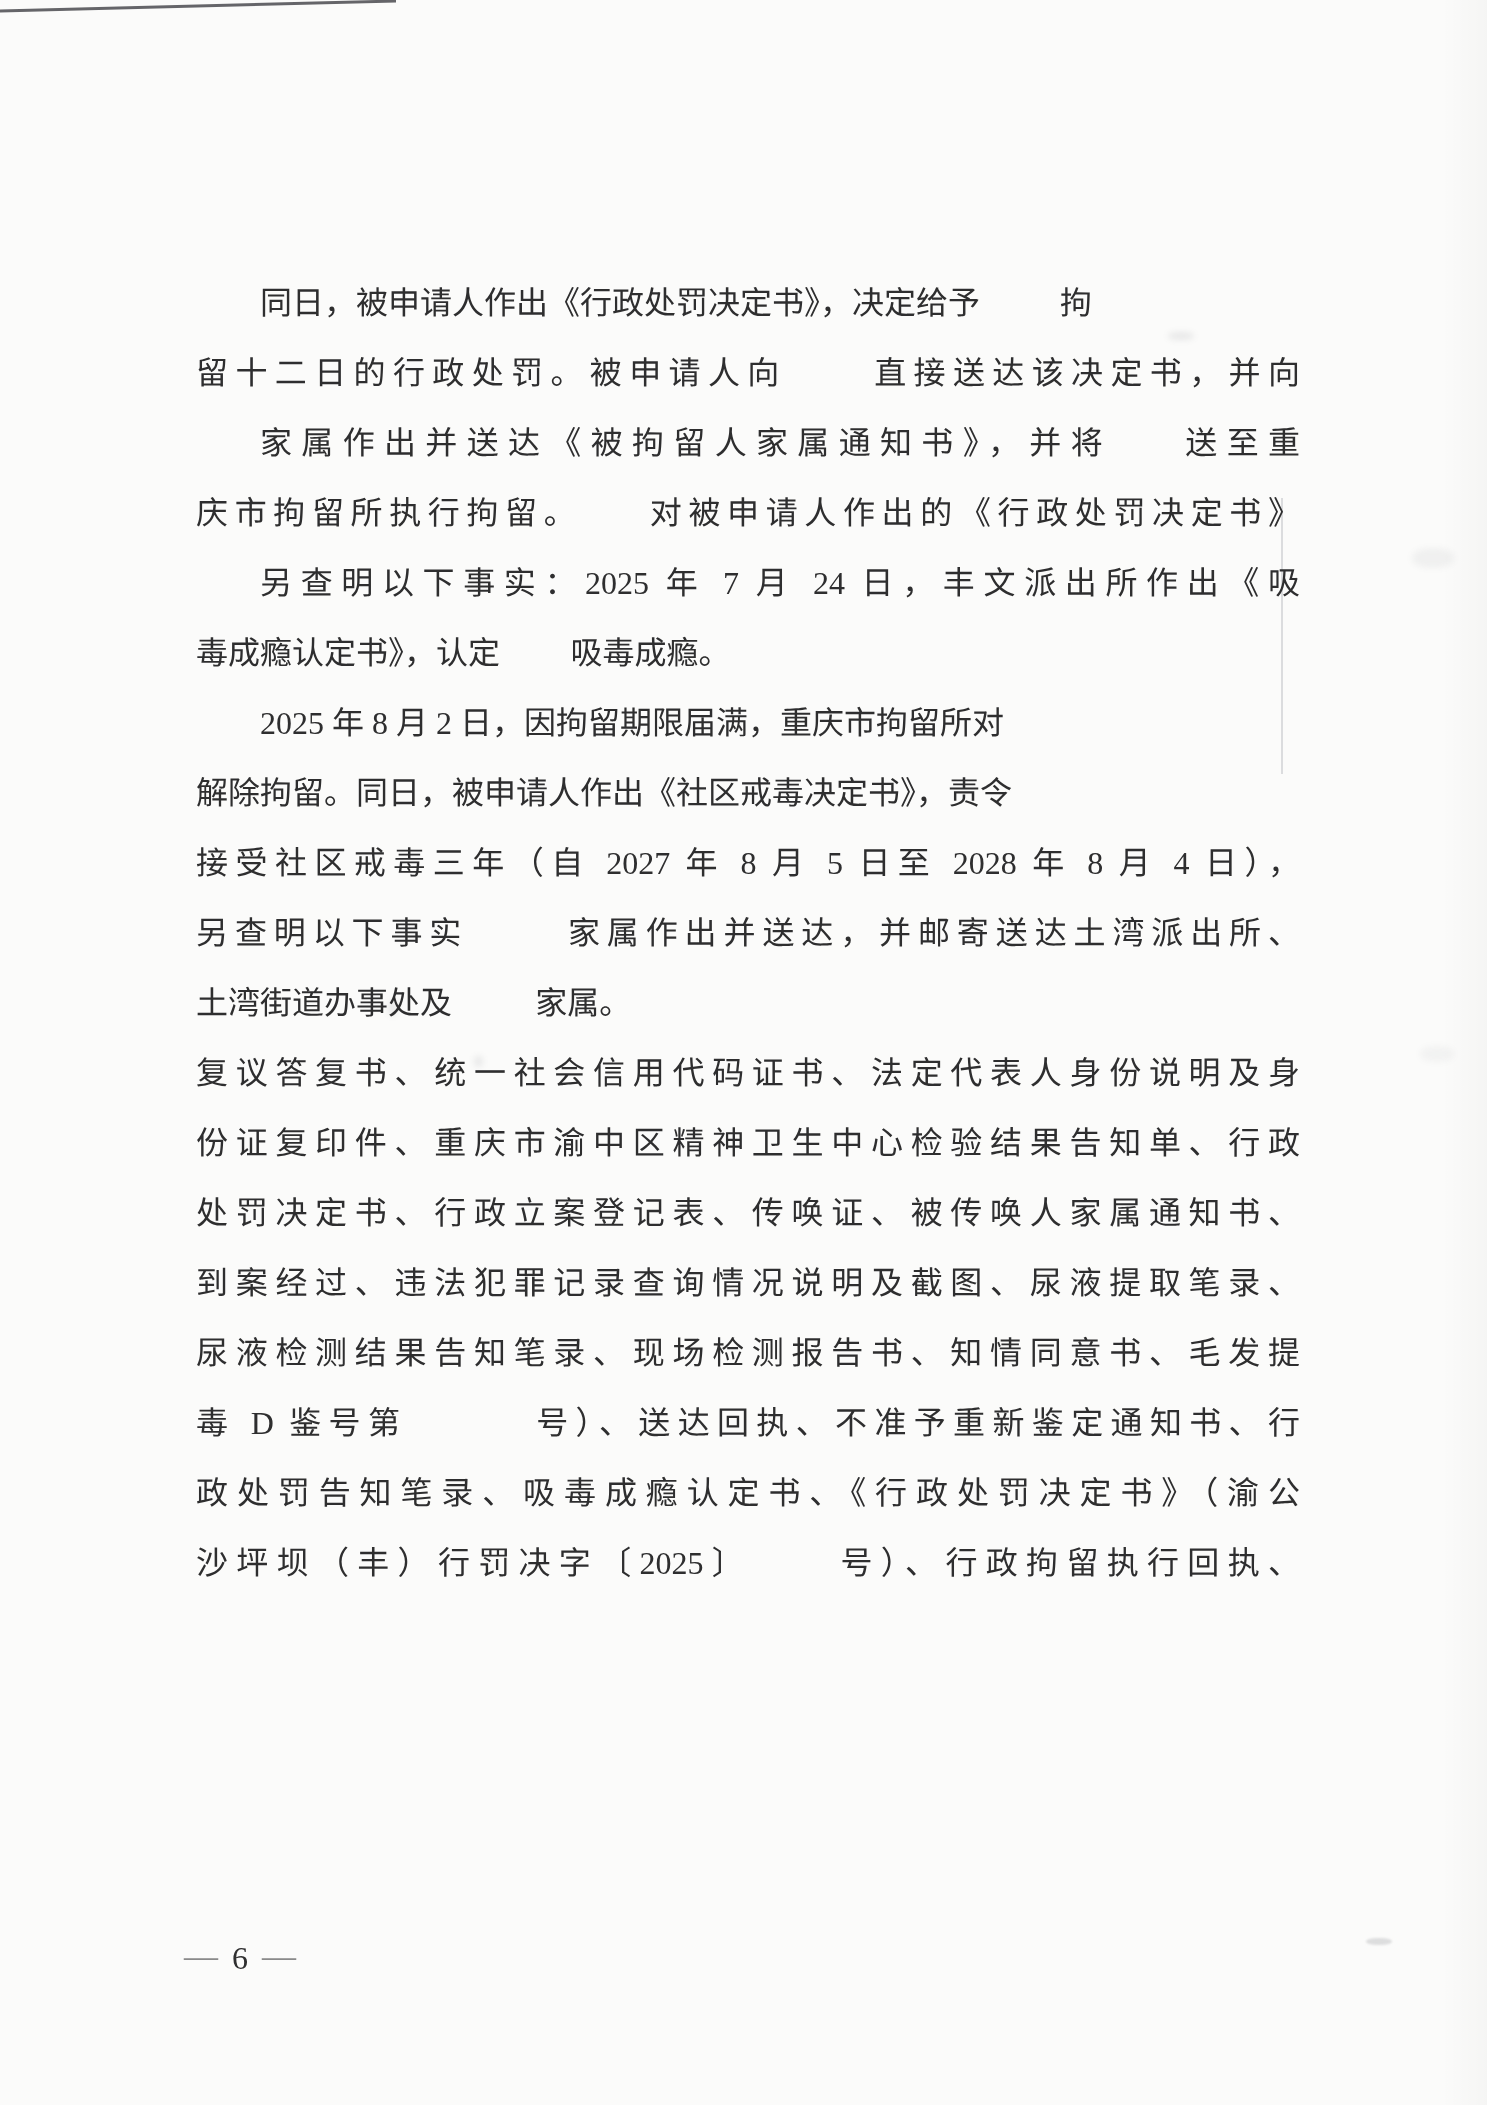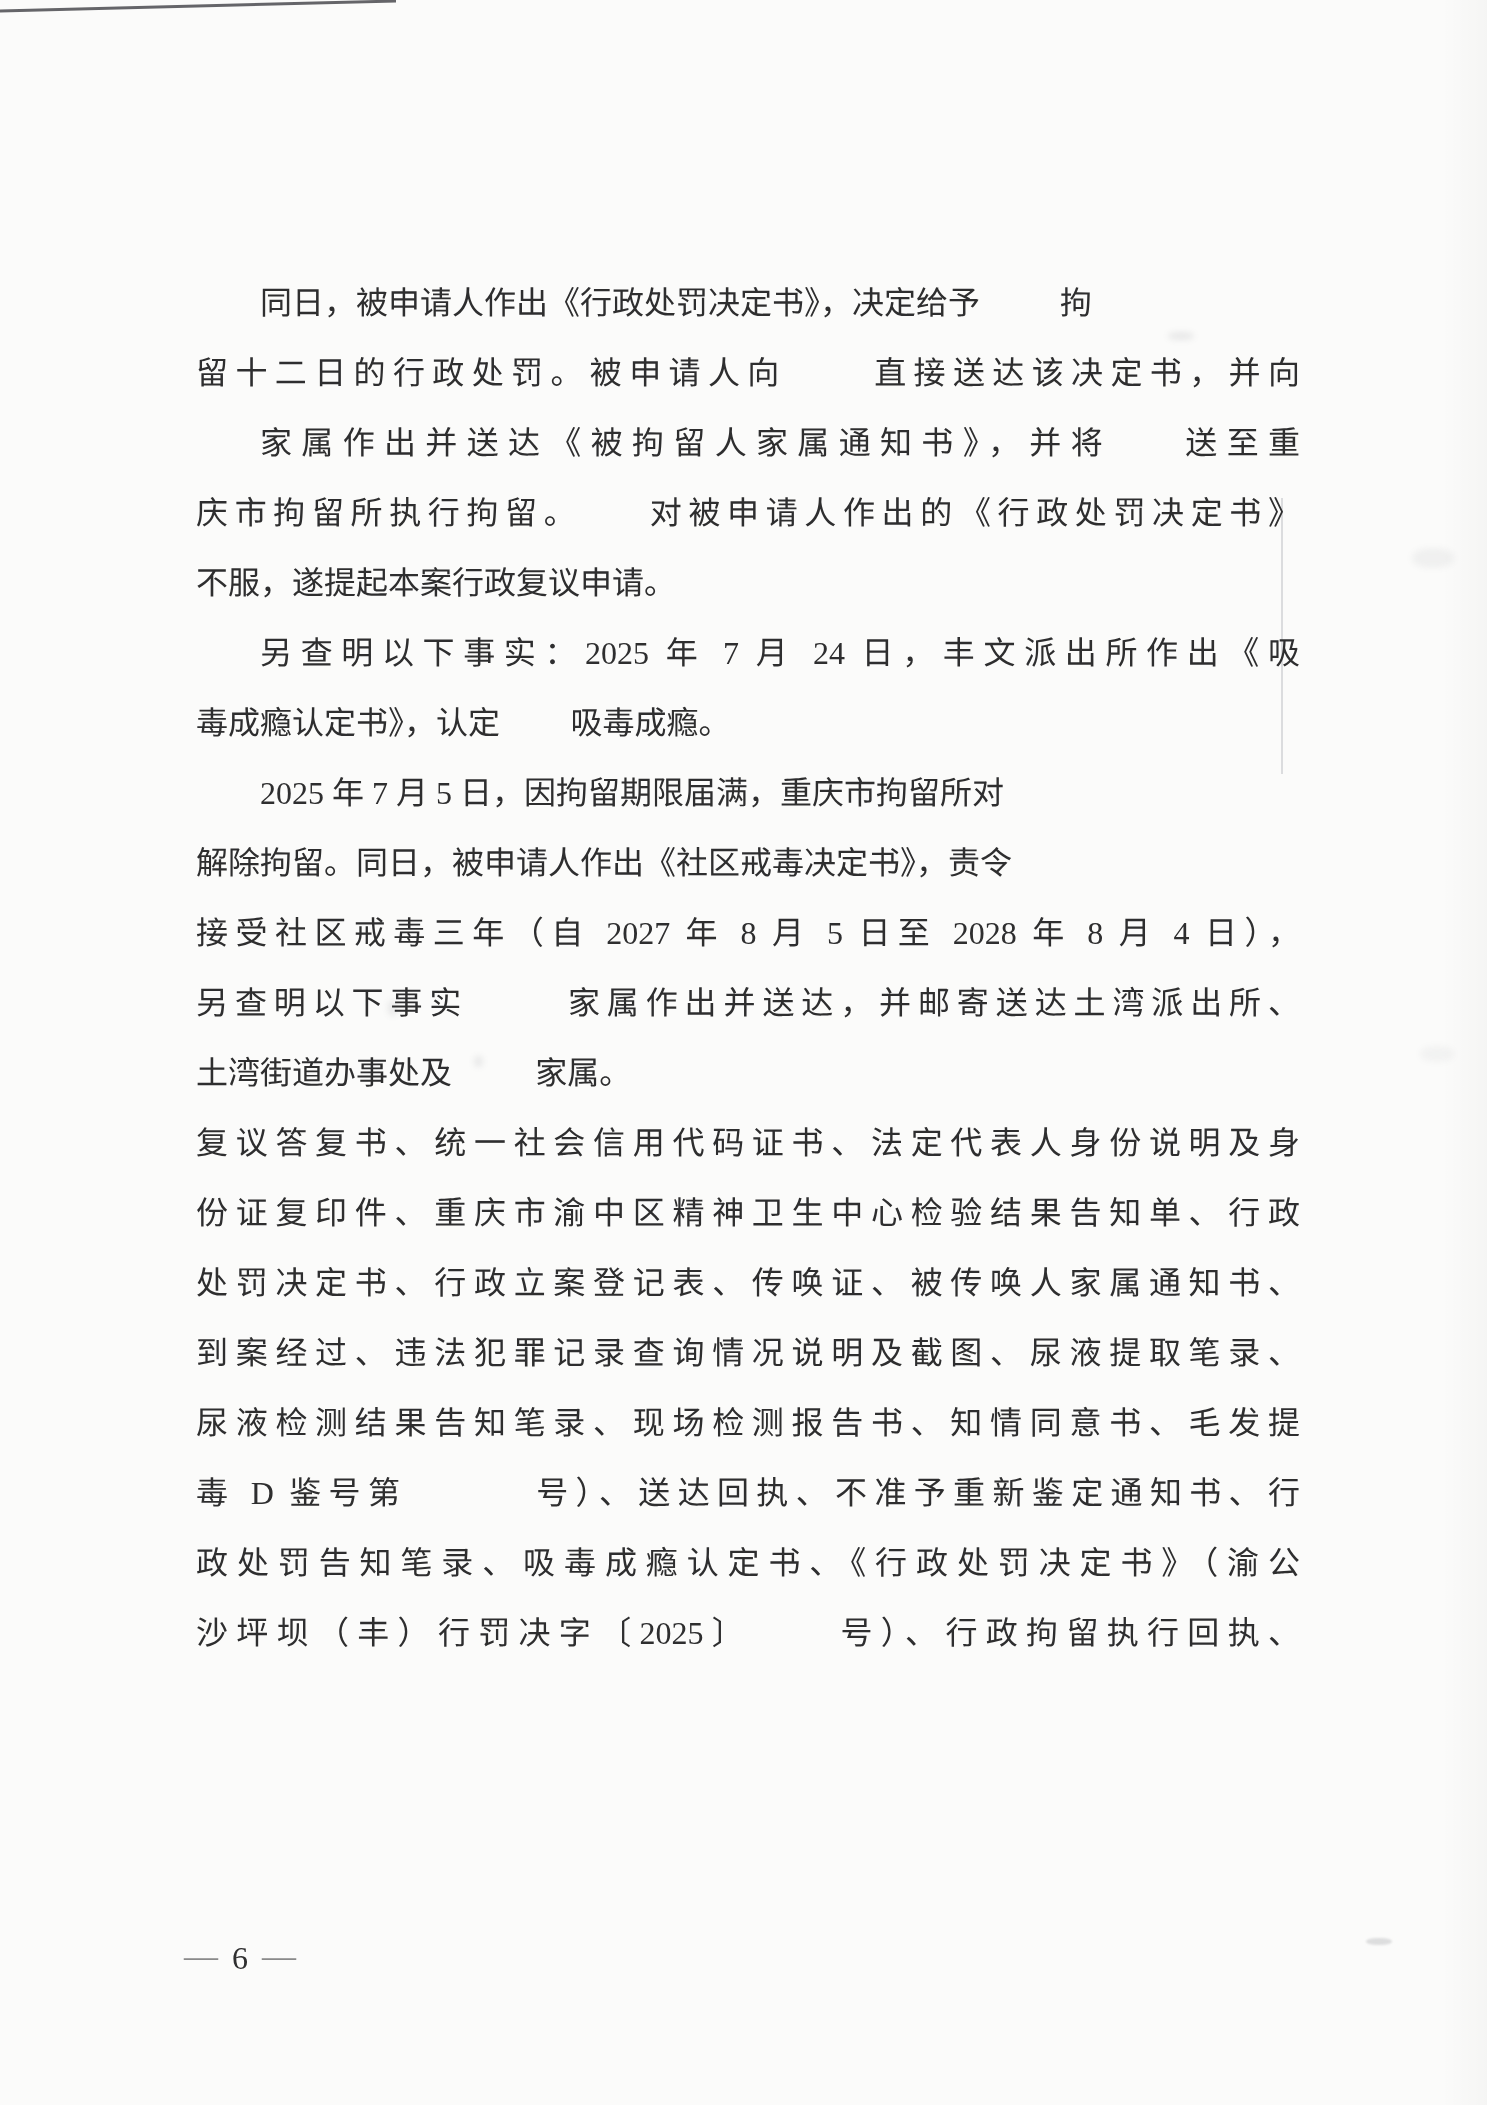--- a/index.html
+++ b/index.html
@@ -107,24 +107,23 @@
   <div class="smudge s3"></div>
   <div class="smudge s4"></div>
   <div class="smudge s5"></div>
   <div class="smudge s6"></div>
 
   <div class="body-text">
       <div class="line" style="text-indent: 2em;"><span>同日，被申请人作出《行政处罚决定书》，决定给予</span><span class="gap" style="width: 2.5em;"></span><span>拘</span></div>
       <div class="line just"><span>留十二日的行政处罚。被申请人向</span><span class="gap" style="width: 2.5em;"></span><span>直接送达该决定书，并向</span></div>
       <div class="line just" style="text-indent: 2em;"><span>家属作出并送达《被拘留人家属通知书》，并将</span><span class="gap" style="width: 2em;"></span><span>送至重</span></div>
       <div class="line just"><span>庆市拘留所执行拘留。</span><span class="gap" style="width: 1.9em;"></span><span>对被申请人作出的《行政处罚决定书》</span></div>
-      <div class="line"><span>不服，遂提起本案行政复议申请。</span></div>
       <div class="line just" style="text-indent: 2em;"><span>另查明以下事实：2025 年 7 月 24 日，丰文派出所作出《吸</span></div>
       <div class="line"><span>毒成瘾认定书》，认定</span><span class="gap" style="width: 2.2em;"></span><span>吸毒成瘾。</span></div>
-      <div class="line" style="text-indent: 2em;"><span>2025 年 7 月 5 日，因拘留期限届满，重庆市拘留所对</span></div>
+      <div class="line" style="text-indent: 2em;"><span>2025 年 8 月 2 日，因拘留期限届满，重庆市拘留所对</span></div>
       <div class="line"><span>解除拘留。同日，被申请人作出《社区戒毒决定书》，责令</span></div>
       <div class="line just"><span>接受社区戒毒三年（自 2027 年 8 月 5 日至 2028 年 8 月 4 日），</span></div>
       <div class="line just"><span>另查明以下事实</span><span class="gap" style="width: 2.9em;"></span><span>家属作出并送达，并邮寄送达土湾派出所、</span></div>
       <div class="line"><span>土湾街道办事处及</span><span class="gap" style="width: 2.6em;"></span><span>家属。</span></div>
       <div class="line just"><span>复议答复书、统一社会信用代码证书、法定代表人身份说明及身</span></div>
       <div class="line just"><span>份证复印件、重庆市渝中区精神卫生中心检验结果告知单、行政</span></div>
       <div class="line just"><span>处罚决定书、行政立案登记表、传唤证、被传唤人家属通知书、</span></div>
       <div class="line just"><span>到案经过、违法犯罪记录查询情况说明及截图、尿液提取笔录、</span></div>
       <div class="line just"><span>尿液检测结果告知笔录、现场检测报告书、知情同意书、毛发提</span></div>
       <div class="line just"><span>毒 D 鉴号第</span><span class="gap" style="width: 3.8em;"></span><span>号）、送达回执、不准予重新鉴定通知书、行</span></div>

